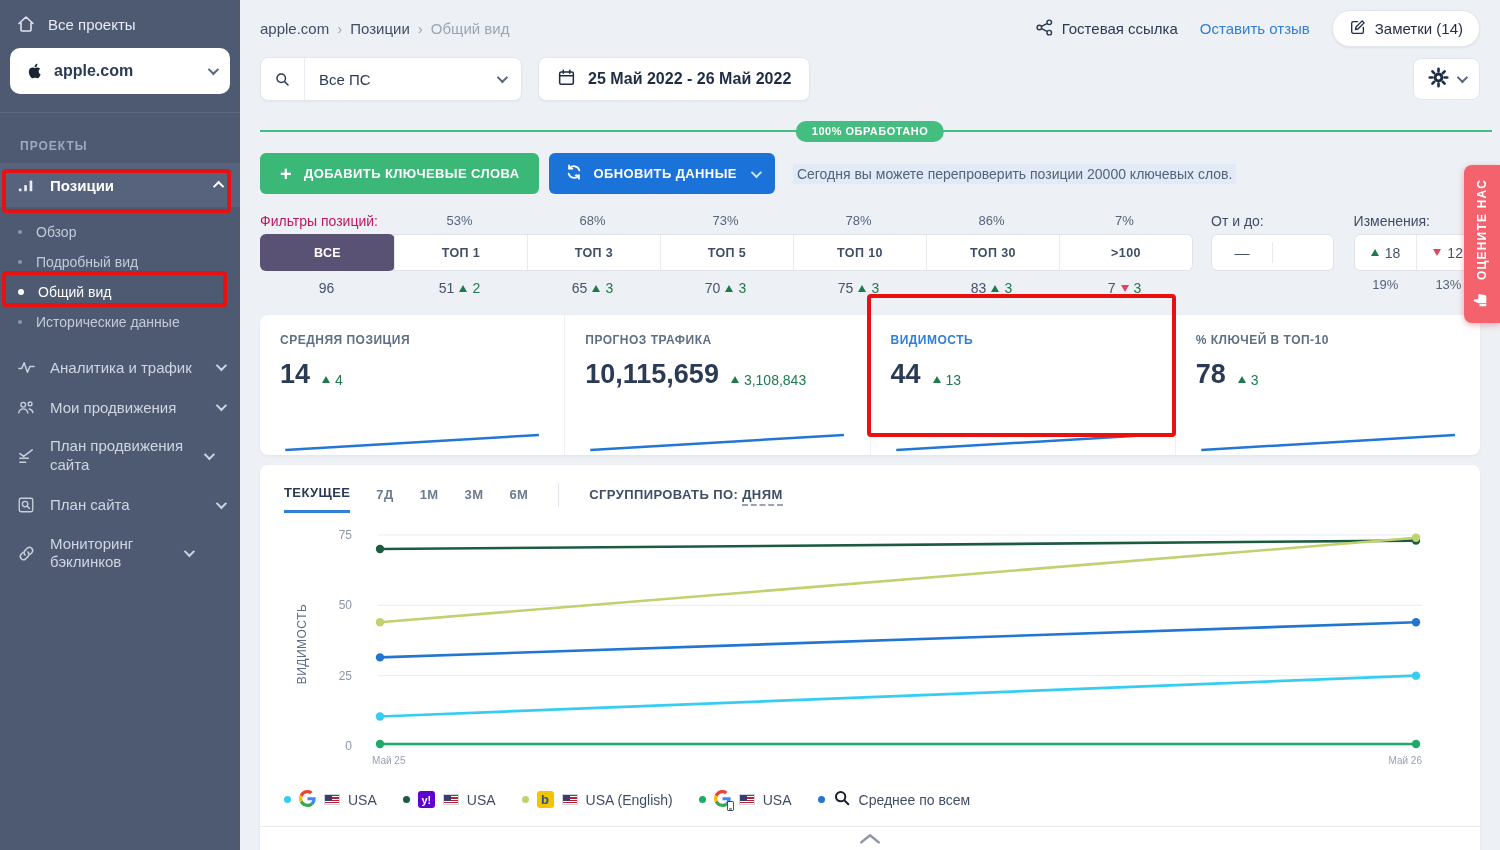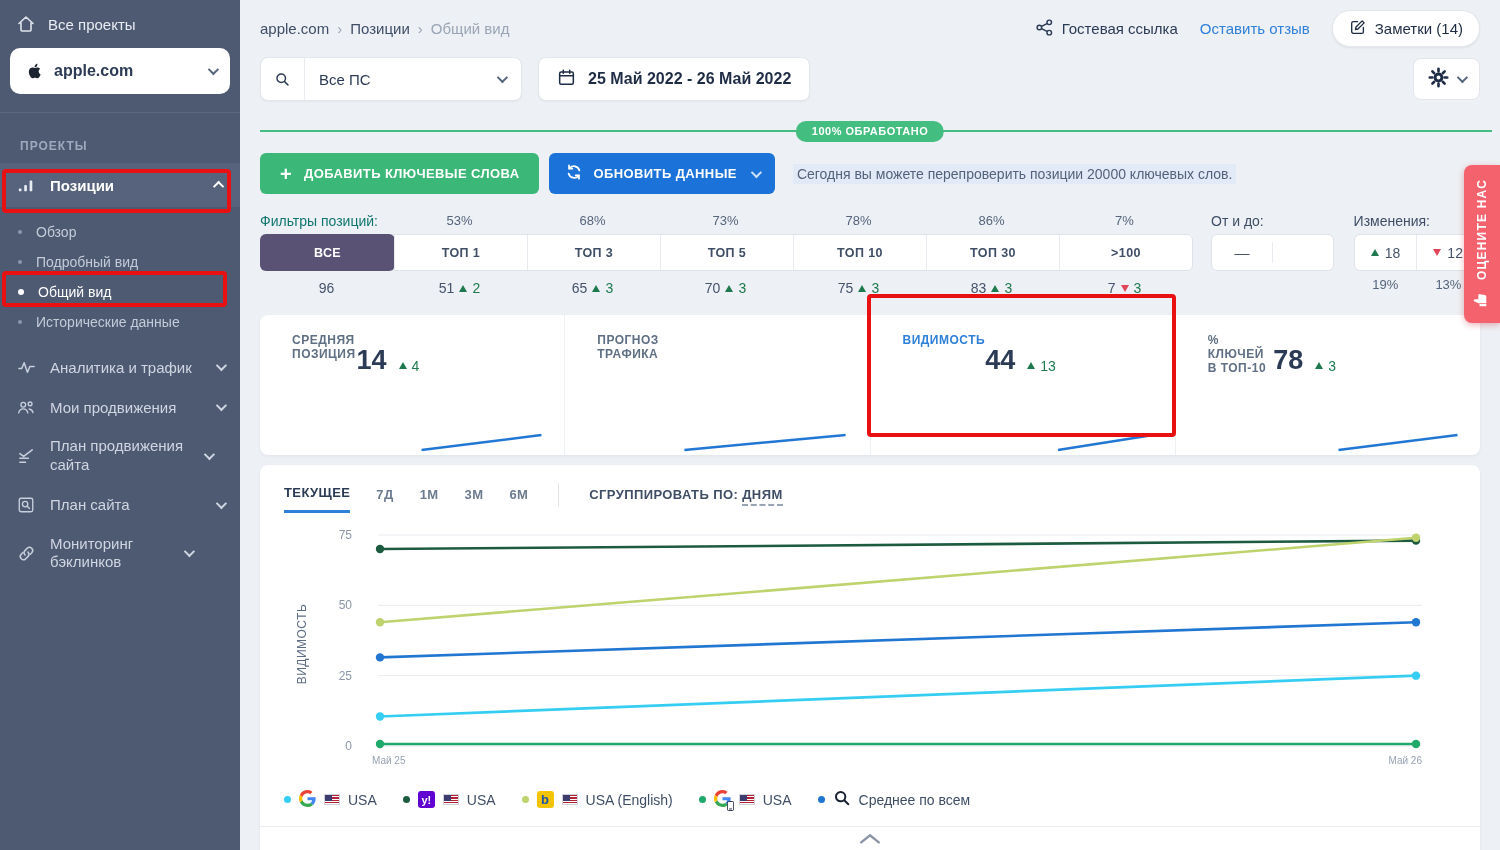--- a/index.html
+++ b/index.html
@@ -58,21 +58,21 @@
   .btn-blue { display:flex; align-items:center; gap:10px; background:#1b72d9; border:none; border-radius:6px; height:41px; padding:0 16px; color:#fff; font-size:13px; font-weight:bold; letter-spacing:.4px; cursor:pointer; font-family:inherit; }
   .btn-blue .chev { color:#cfe2f8; margin-left:4px; }
   .quota-info { font-size:14px; color:#53627a; background:#e2eaf7; padding:2px 4px; margin-left:8px; }
   .plus-icon { font-size:20px; font-weight:bold; line-height:1; }
 
   
   .filters-row { display:flex; padding:16px 20px 0 20px; }
   .pf-block {}
   .pf-grid { display:grid; grid-template-columns:repeat(7,133px); }
   .pf-cell { text-align:center; font-size:13px; color:#55657c; height:22px; line-height:22px; }
-  .pf-label-cell { text-align:left; font-size:14px; color:#0f766e; white-space:nowrap; }
+  .pf-label-cell { text-align:left; font-size:14px; color:#be185d; white-space:nowrap; }
   .pf-seg { display:grid; grid-template-columns:repeat(7,133px); margin-top:2px; background:#fff; border:1px solid #dfe3e9; border-radius:6px; height:37px; }
   .pf-seg .seg { display:flex; align-items:center; justify-content:center; font-size:12.5px; font-weight:bold; letter-spacing:.4px; color:#3f4e66; border-left:1px solid #e7eaee; cursor:pointer; }
   .pf-seg .seg:first-child { border-left:none; }
   .pf-seg .seg.active { background:#595274; color:#fff; border-radius:6px; margin:-1px; border-left:none; }
   .pf-counts { margin-top:6px; }
   .pf-counts .pf-cell { font-size:14px; color:#45536b; display:flex; align-items:center; justify-content:center; gap:5px; }
   .tri-up { width:0; height:0; border-left:4px solid transparent; border-right:4px solid transparent; border-bottom:7px solid #1e7a4e; display:inline-block; }
   .tri-down { width:0; height:0; border-left:4px solid transparent; border-right:4px solid transparent; border-top:7px solid #e2445a; display:inline-block; }
   .delta-green { color:#1e7a4e; }
 
@@ -84,21 +84,21 @@
 
   .changes-block { margin-left:20px; width:132px; }
   .changes-group { margin-top:2px; height:37px; background:#fff; border:1px solid #dfe3e9; border-radius:6px; display:flex; }
   .changes-btn { flex:1; display:flex; align-items:center; justify-content:center; gap:6px; font-size:14px; color:#45536b; cursor:pointer; }
   .changes-btn + .changes-btn { border-left:1px solid #e7eaee; }
   .changes-pcts { display:flex; margin-top:6px; }
   .changes-pcts span { flex:1; text-align:center; font-size:13px; color:#55657c; }
 
   
   .stats-panel { display:flex; margin:16px 20px 0 20px; background:#fff; border-radius:8px; box-shadow:0 1px 3px rgba(40,50,70,.06); height:140px; }
-  .stat-card { flex:1; padding:18px 20px 0 20px; border-right:1px solid #eef1f4; display:flex; flex-direction:row; position:relative; cursor:pointer;margin-left:12px; }
+  .stat-card { flex:1; padding:18px 20px 0 20px; border-right:1px solid #eef1f4; display:flex; flex-direction:column; position:relative; cursor:pointer; }
   .stat-card:last-child { border-right:none; }
   .stat-label { font-size:12px; font-weight:bold; letter-spacing:.5px; color:#5f6f84; }
   .stat-label.active { color:#2f80d8; }
   .stat-value-row { display:flex; align-items:baseline; gap:12px; margin-top:12px; }
   .stat-value { font-size:27px; font-weight:bold; color:#2b3a55; }
   .stat-delta { display:flex; align-items:center; gap:5px; font-size:14px; color:#1e7a4e; }
   .spark { margin-top:auto; width:100%; height:36px; display:block; }
 
   
   .chart-panel { margin:10px 20px 0 20px; background:#fff; border-radius:8px 8px 0 0; box-shadow:0 1px 3px rgba(40,50,70,.06); height:406px; position:relative; overflow:hidden; }
@@ -431,20 +431,27 @@
               <span class="tri-up"></span>
               <span>4</span>
             </span>
         </div>
         <svg class="spark" viewBox="0 0 100 36" preserveAspectRatio="none">
             <line x1="2" y1="31" x2="98" y2="16" stroke="#2277d4" stroke-width="2.5" vector-effect="non-scaling-stroke"></line>
           </svg>
       </div>
       <div class="stat-card">
         <div class="stat-label">ПРОГНОЗ ТРАФИКА</div>
+        <div class="stat-value-row">
+          <span class="stat-value">10,115,659</span>
+          <span class="stat-delta">
+              <span class="tri-up"></span>
+              <span>3,108,843</span>
+            </span>
+        </div>
         <svg class="spark" viewBox="0 0 100 36" preserveAspectRatio="none">
             <line x1="2" y1="31" x2="98" y2="16" stroke="#2277d4" stroke-width="2.5" vector-effect="non-scaling-stroke"></line>
           </svg>
       </div>
       <div class="stat-card">
         <div class="stat-label active">ВИДИМОСТЬ</div>
         <div class="stat-value-row">
           <span class="stat-value">44</span>
           <span class="stat-delta">
               <span class="tri-up"></span>

